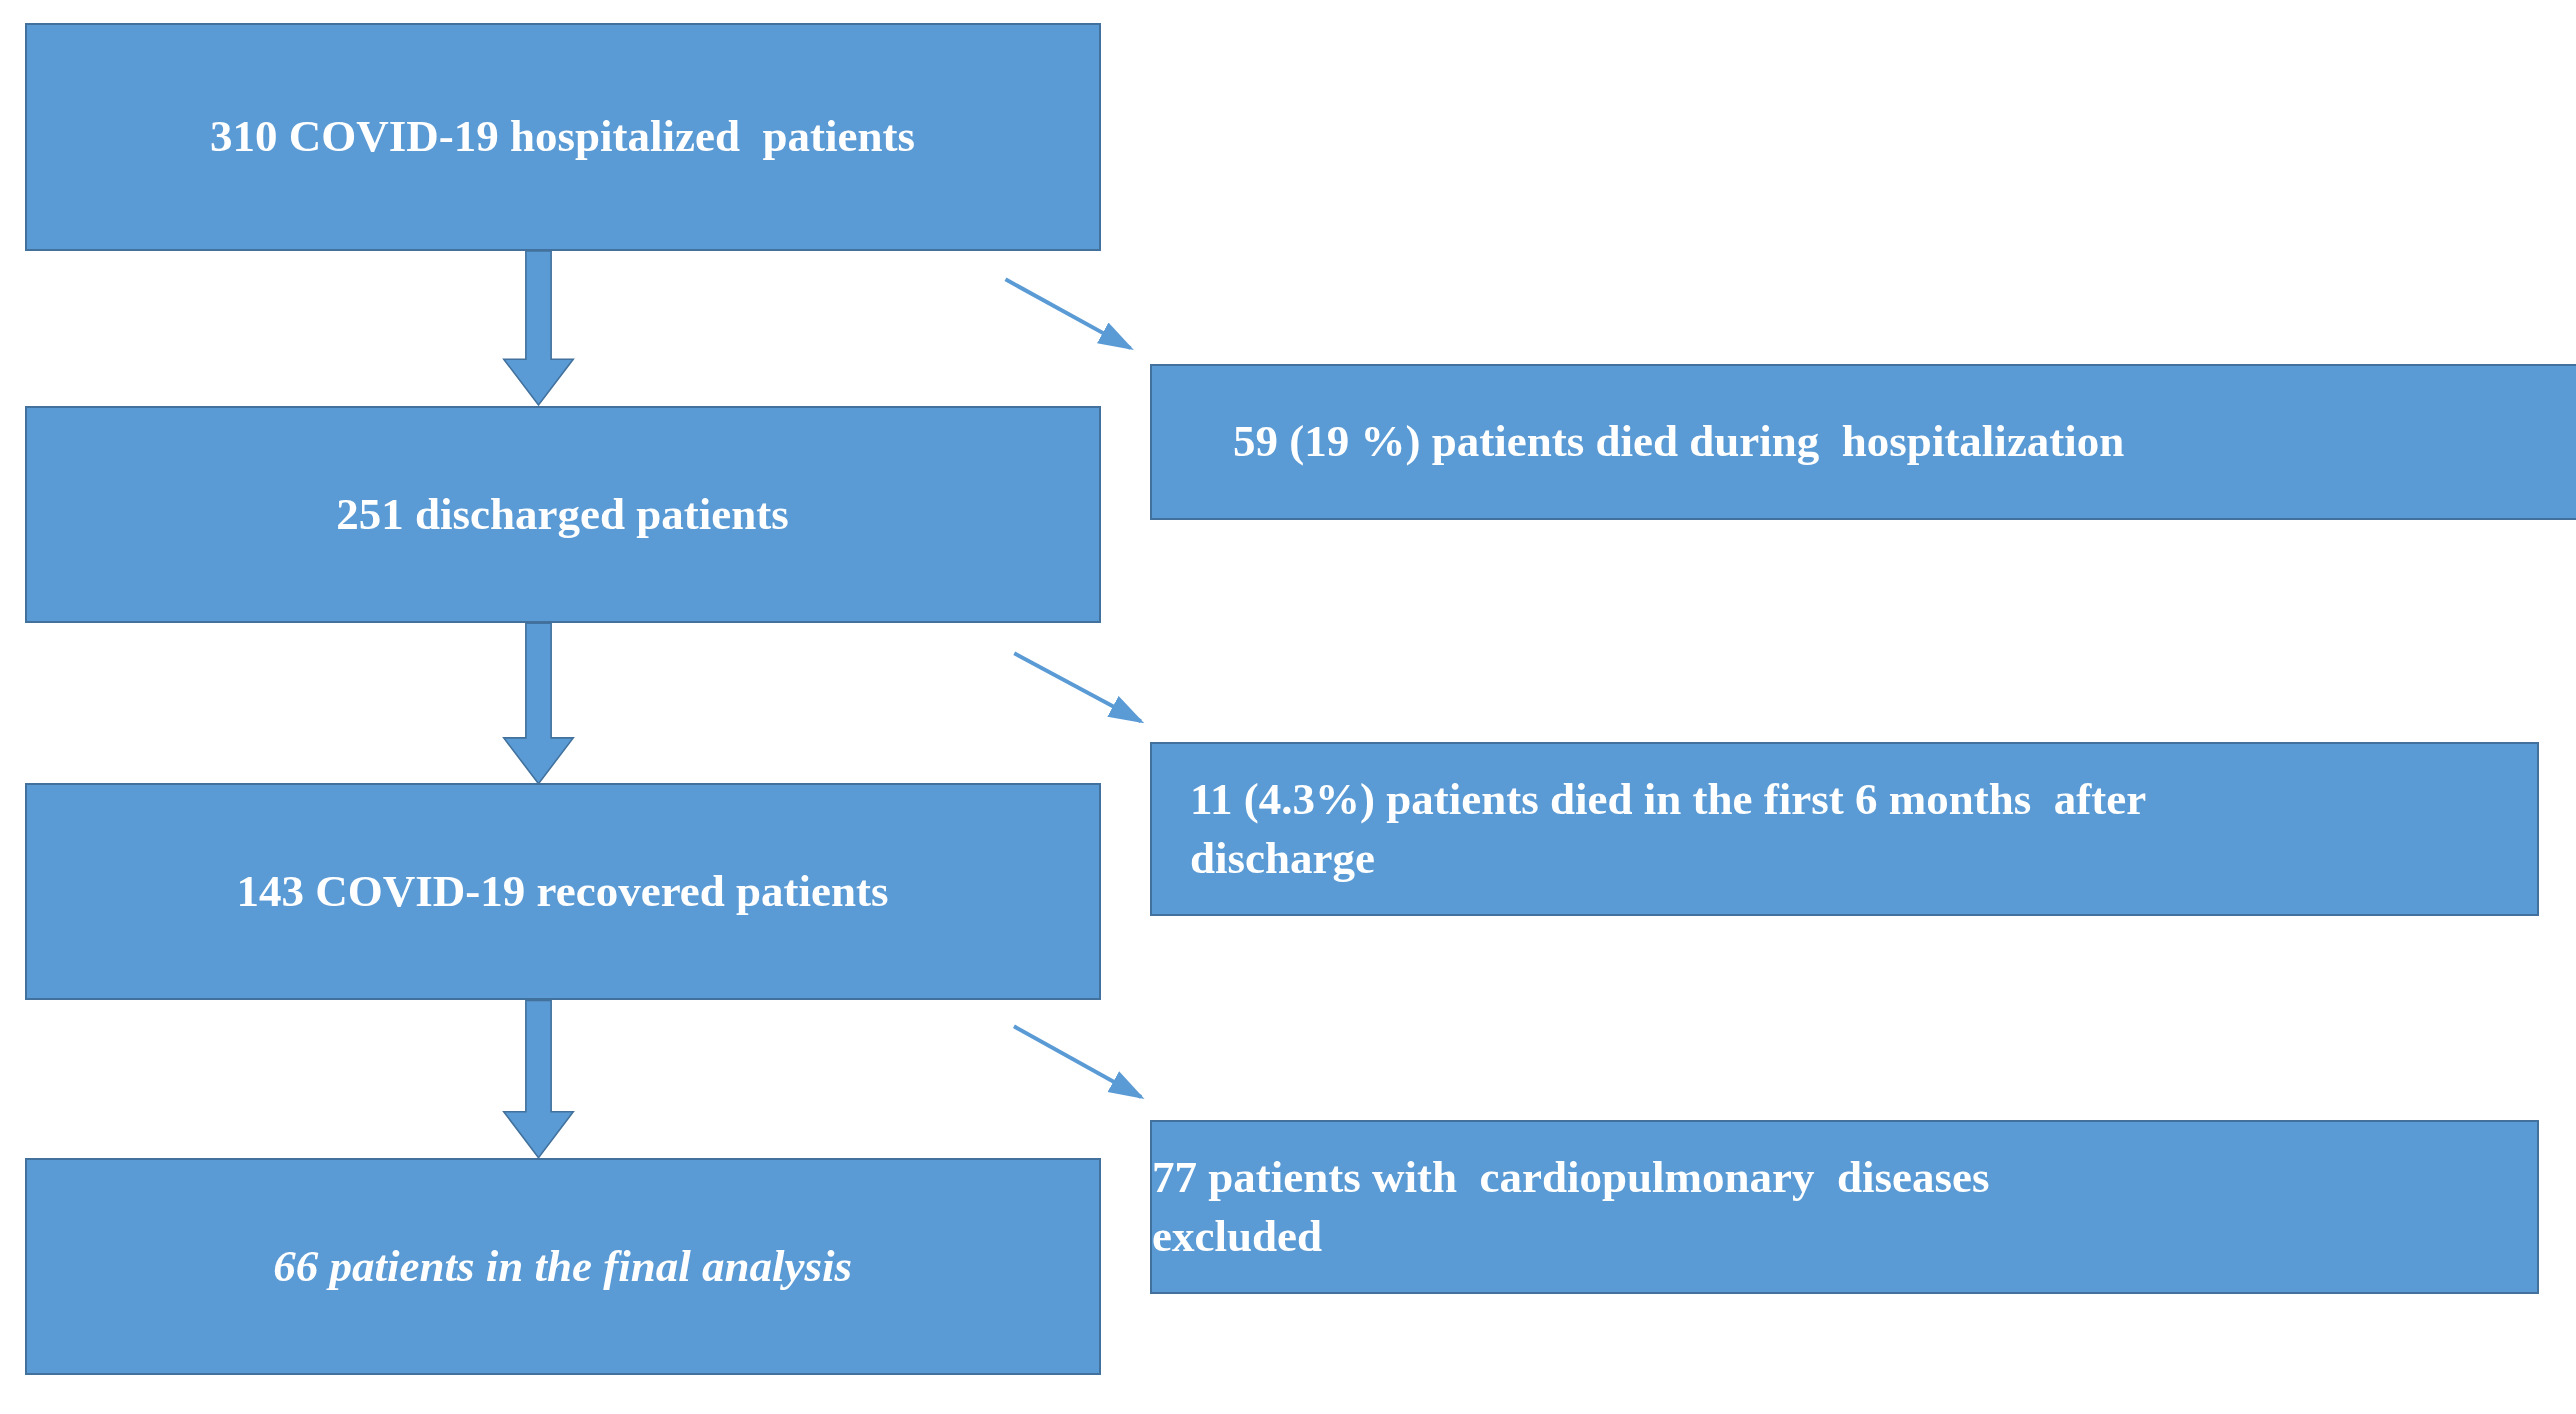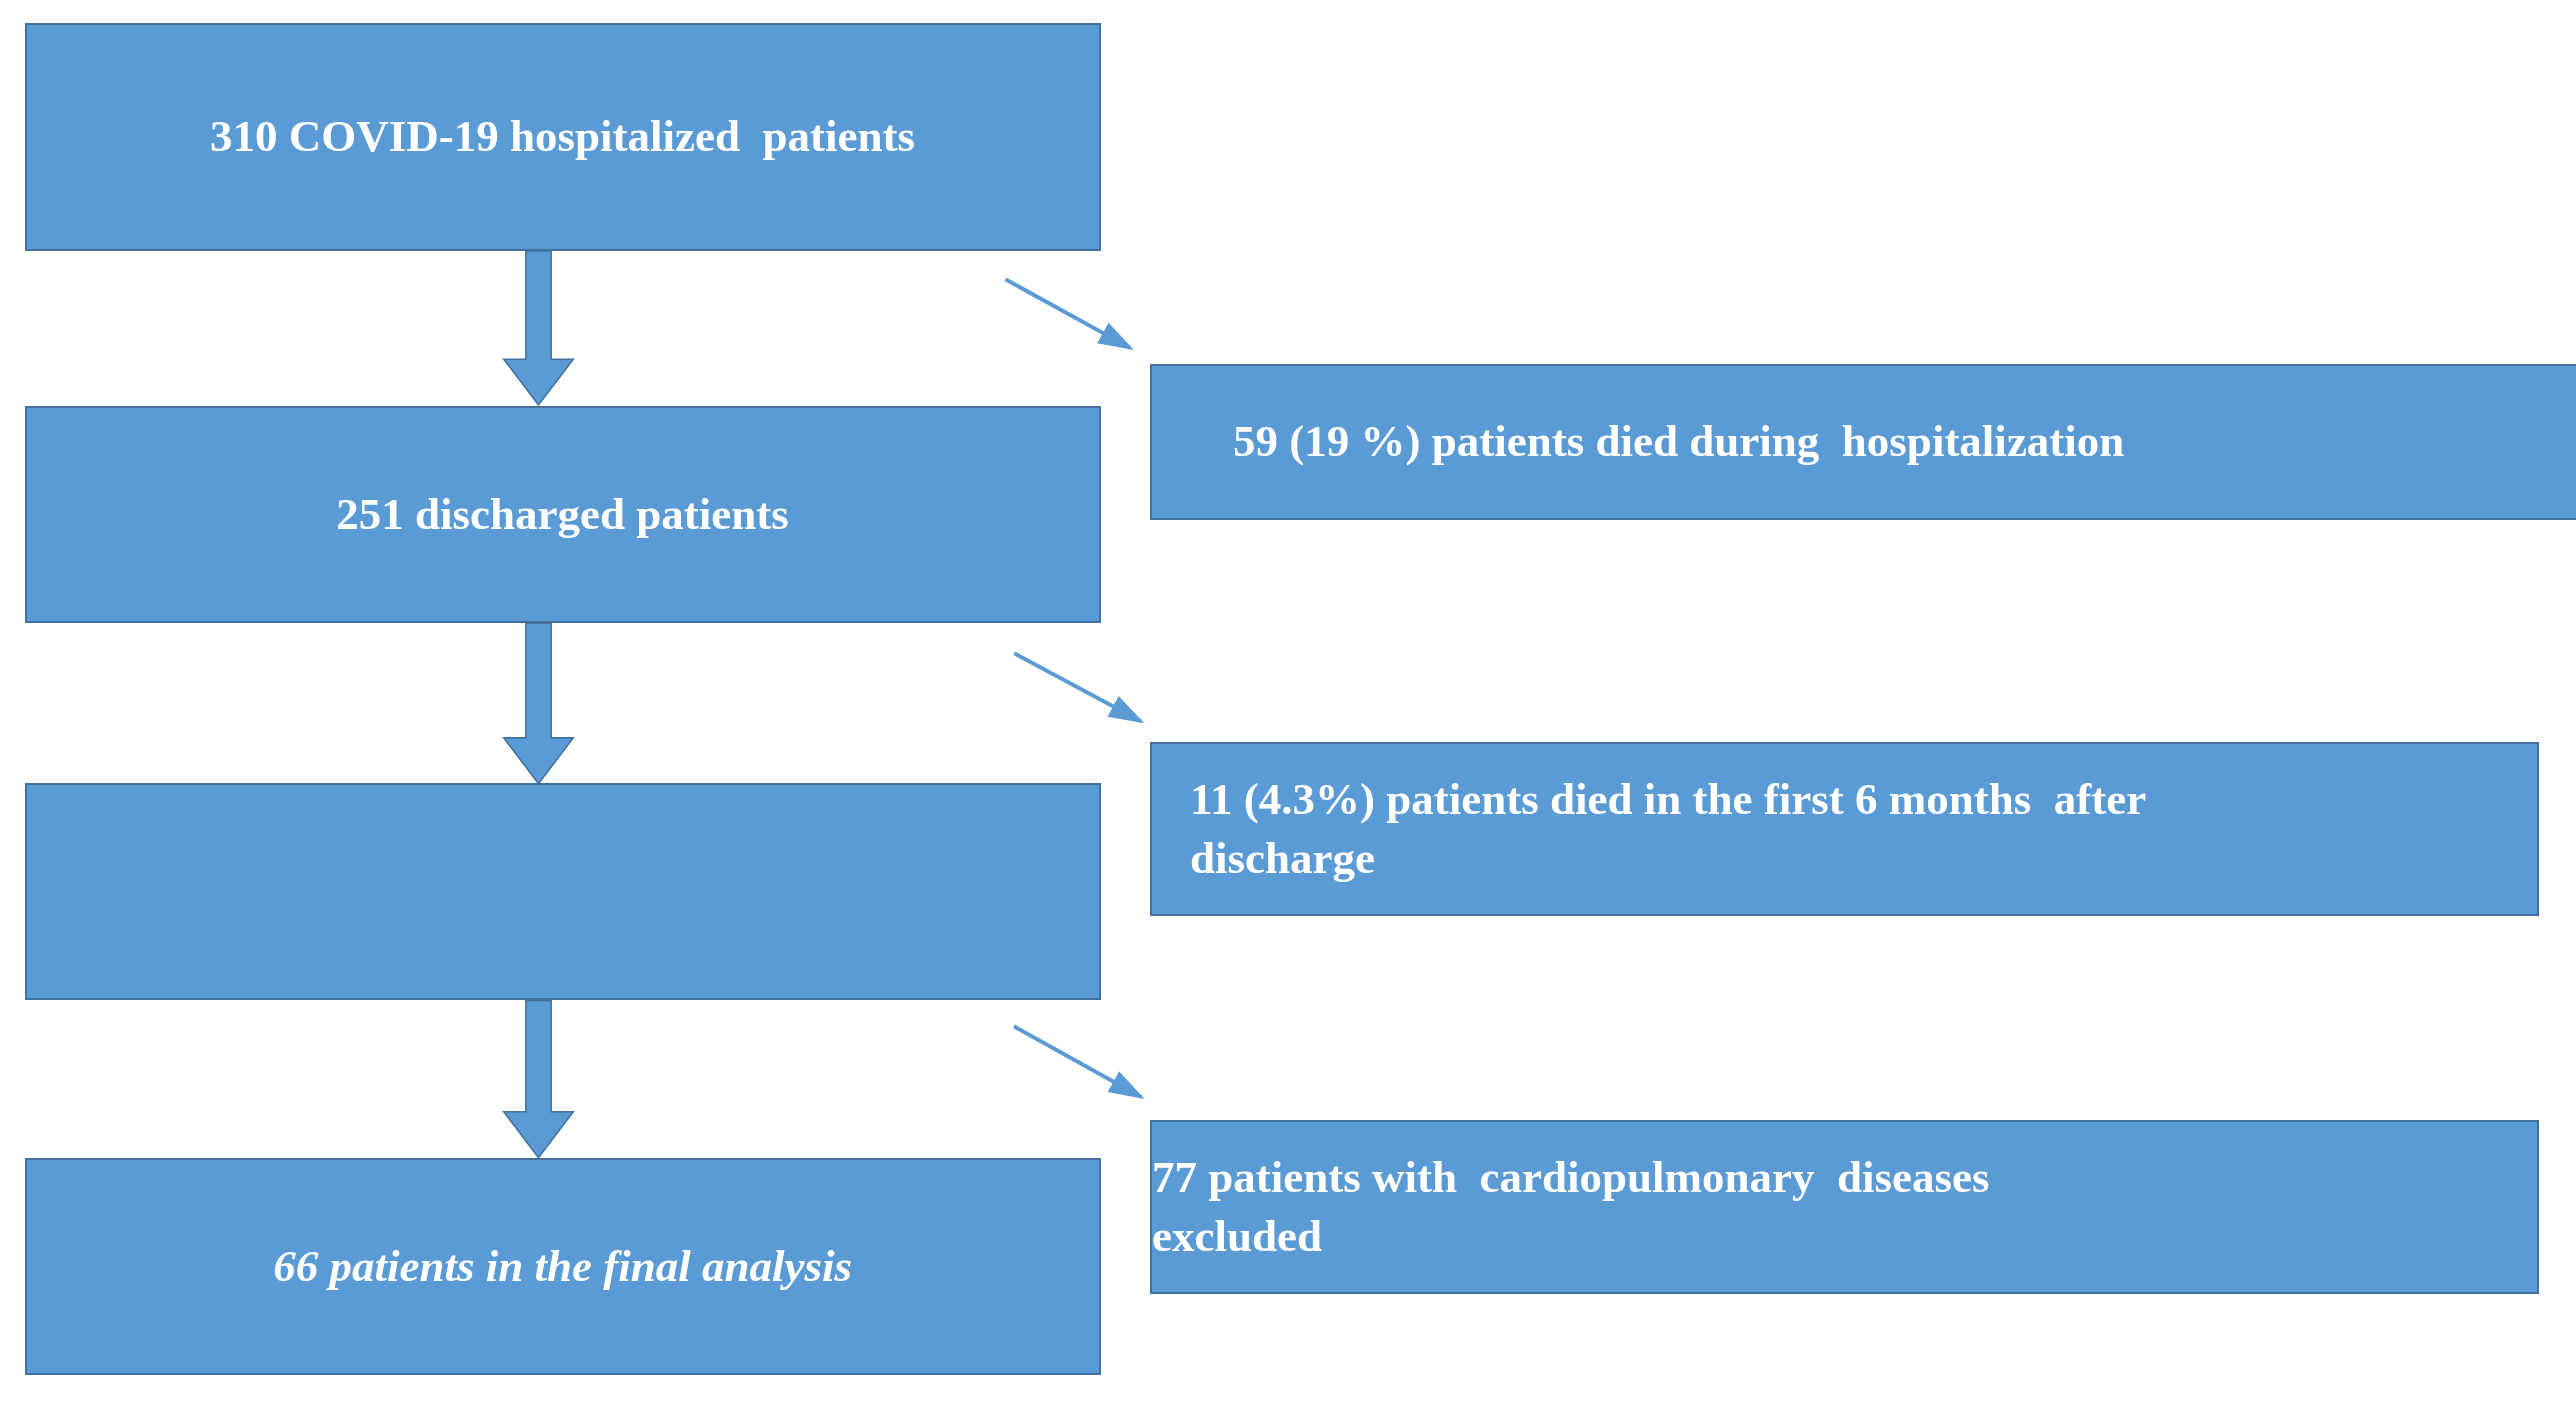--- a/index.html
+++ b/index.html
@@ -62,20 +62,21 @@
 
   <div class="node left" id="box-hospitalized">
     <div class="line">310 COVID-19 hospitalized  patients</div>
   </div>
 
   <div class="node left" id="box-discharged">
     <div class="line">251 discharged patients</div>
   </div>
 
   <div class="node left" id="box-recovered">
+    <div class="line">143 COVID-19 recovered patients</div>
   </div>
 
   <div class="node left" id="box-final">
     <div class="line">66 patients in the final analysis</div>
   </div>
 
   <div class="node right" id="box-died-hospitalization">
     <div class="line">59 (19 %) patients died during  hospitalization</div>
   </div>
 

